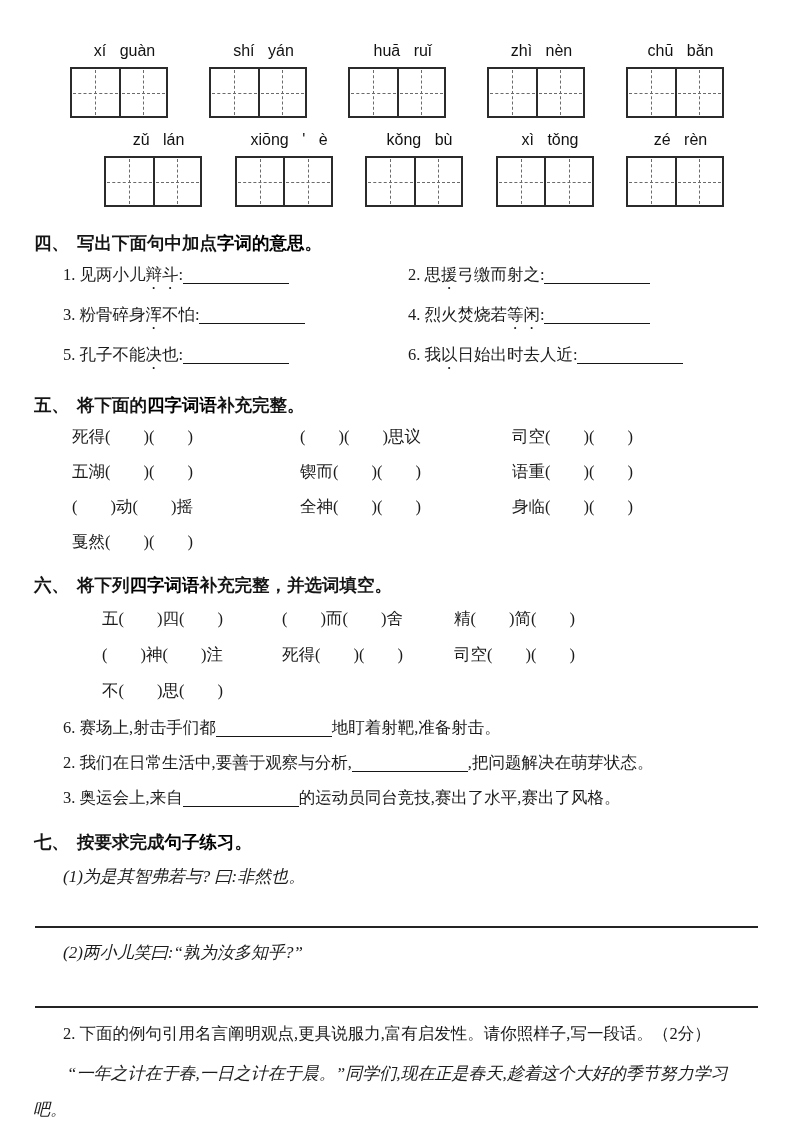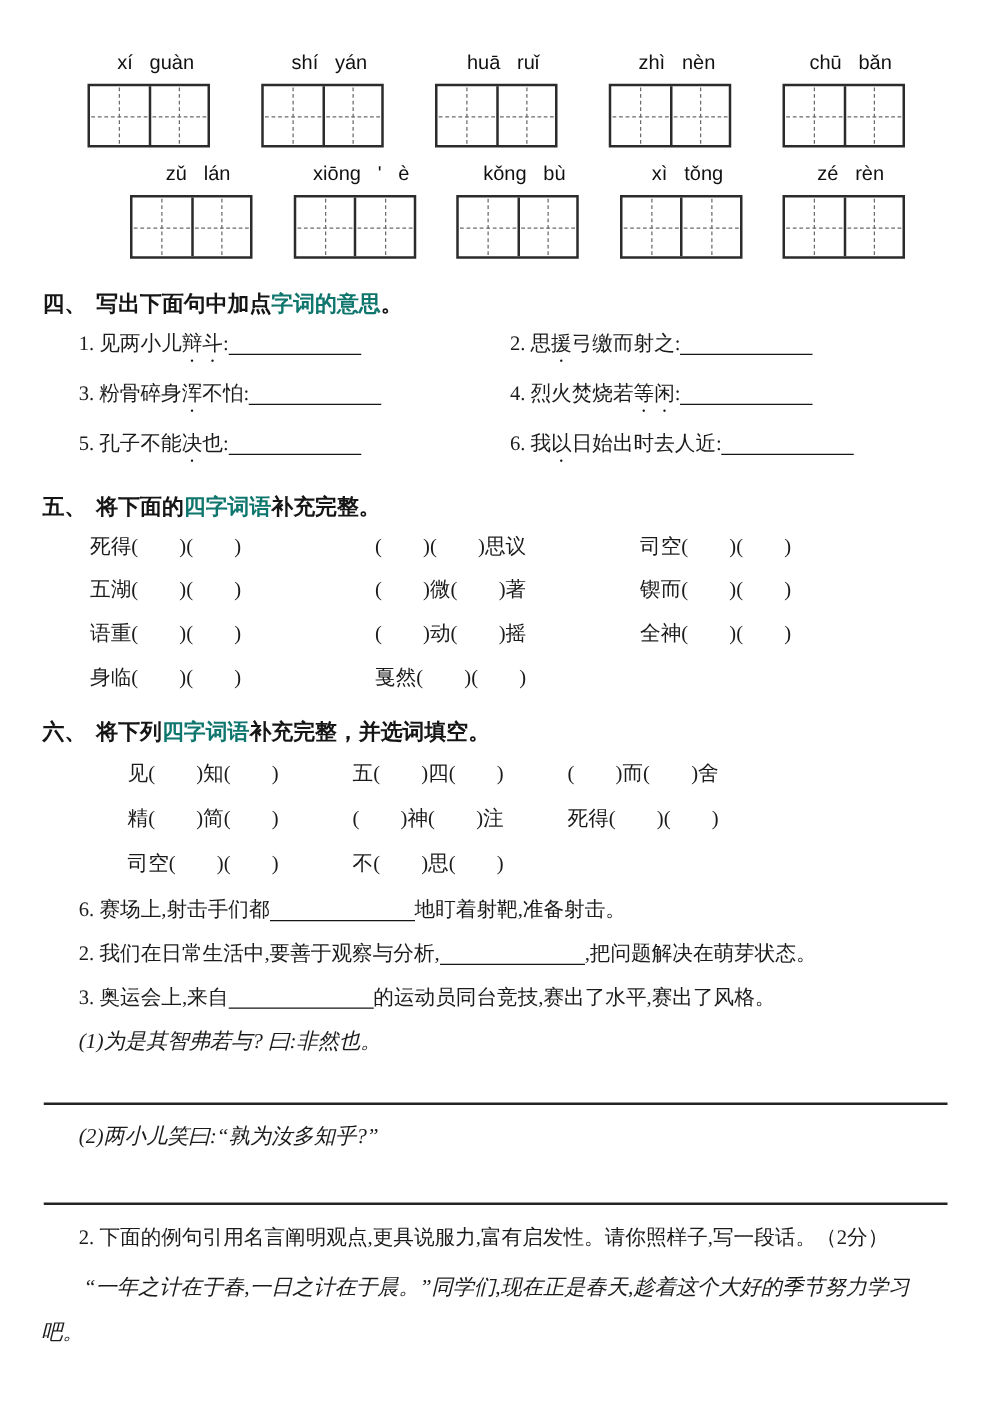--- a/index.html
+++ b/index.html
@@ -22,21 +22,21 @@
   .cell { position:relative; width:48px; height:47px; }
   .cell + .cell { border-left:2px solid #2b2b2b; }
   .cell::before { content:""; position:absolute; left:50%; top:1px; bottom:1px; border-left:1.5px dashed #6b6b6b; }
   .cell::after  { content:""; position:absolute; top:50%; left:1px; right:1px; border-top:1.5px dashed #6b6b6b; }
   
   .sec-header {
     font-family:"Liberation Sans", sans-serif; font-weight:bold;
     font-size:17.5px; color:#151515; margin-left:34px; line-height:24px;
   }
   .sec-header .num { margin-right:8px; }
-  .red { color:#0f766e; }
+  .red { color:#000000; }
   
   .sec4-grid {
     display:grid; grid-template-columns:345px 1fr;
     margin:8px 0 0 63px; row-gap:10px; line-height:24px;
   }
   .q-num { margin-right:4px; }
   .emph {
     font-style:normal;
     -webkit-text-emphasis:filled dot #111; -webkit-text-emphasis-position:under left;
     text-emphasis:filled dot #111; text-emphasis-position:under left;
@@ -157,53 +157,54 @@
   </div>
 
   <div class="sec-header mt20">
     <span class="num">五、</span><span>将下面的</span><span class="red">四字词语</span><span>补充完整。</span>
   </div>
   <div class="phrase-grid5">
     <span class="phrase">死得(　　)(　　)</span>
     <span class="phrase">(　　)(　　)思议</span>
     <span class="phrase">司空(　　)(　　)</span>
     <span class="phrase">五湖(　　)(　　)</span>
-    <span class="phrase">(　　)微(　　)著</span>
     <span class="phrase">锲而(　　)(　　)</span>
     <span class="phrase">语重(　　)(　　)</span>
     <span class="phrase">(　　)动(　　)摇</span>
     <span class="phrase">全神(　　)(　　)</span>
     <span class="phrase">身临(　　)(　　)</span>
     <span class="phrase">戛然(　　)(　　)</span>
   </div>
 
   <div class="sec-header mt20">
     <span class="num">六、</span><span>将下列</span><span class="red">四字词语</span><span>补充完整，并选词填空。</span>
   </div>
   <div class="phrase-grid6">
-    <span class="phrase">见(　　)知(　　)</span>
     <span class="phrase">五(　　)四(　　)</span>
     <span class="phrase">(　　)而(　　)舍</span>
     <span class="phrase">精(　　)简(　　)</span>
     <span class="phrase">(　　)神(　　)注</span>
     <span class="phrase">死得(　　)(　　)</span>
     <span class="phrase">司空(　　)(　　)</span>
     <span class="phrase">不(　　)思(　　)</span>
     <span class="phrase"></span>
   </div>
   <div class="sentence mt14">
     <span>6. 赛场上,射击手们都</span><span class="blank"></span><span>地盯着射靶,准备射击。</span>
   </div>
   <div class="sentence">
     <span>2. 我们在日常生活中,要善于观察与分析,</span><span class="blank"></span><span>,把问题解决在萌芽状态。</span>
   </div>
   <div class="sentence">
     <span>3. 奥运会上,来自</span><span class="blank"></span><span>的运动员同台竞技,赛出了水平,赛出了风格。</span>
   </div>
 
+  <div class="sec-header mt20">
+    <span class="num">七、</span><span>按要求完成</span><span class="red">句子练习</span><span>。</span>
+  </div>
   <div class="kai-line kai">(1)为是其智弗若与? 曰:非然也。</div>
   <div class="answer-line al-1"></div>
   <div class="kai-line kai mt12">(2)两小儿笑曰:“孰为汝多知乎?”</div>
   <div class="answer-line al-2"></div>
   <div class="sub-item mt14">2. 下面的例句引用名言阐明观点,更具说服力,富有启发性。请你照样子,写一段话。（2分）</div>
   <div class="example-para kai">“一年之计在于春,一日之计在于晨。”同学们,现在正是春天,趁着这个大好的季节努力学习吧。</div>
 
 </div>
 
 </body></html>

